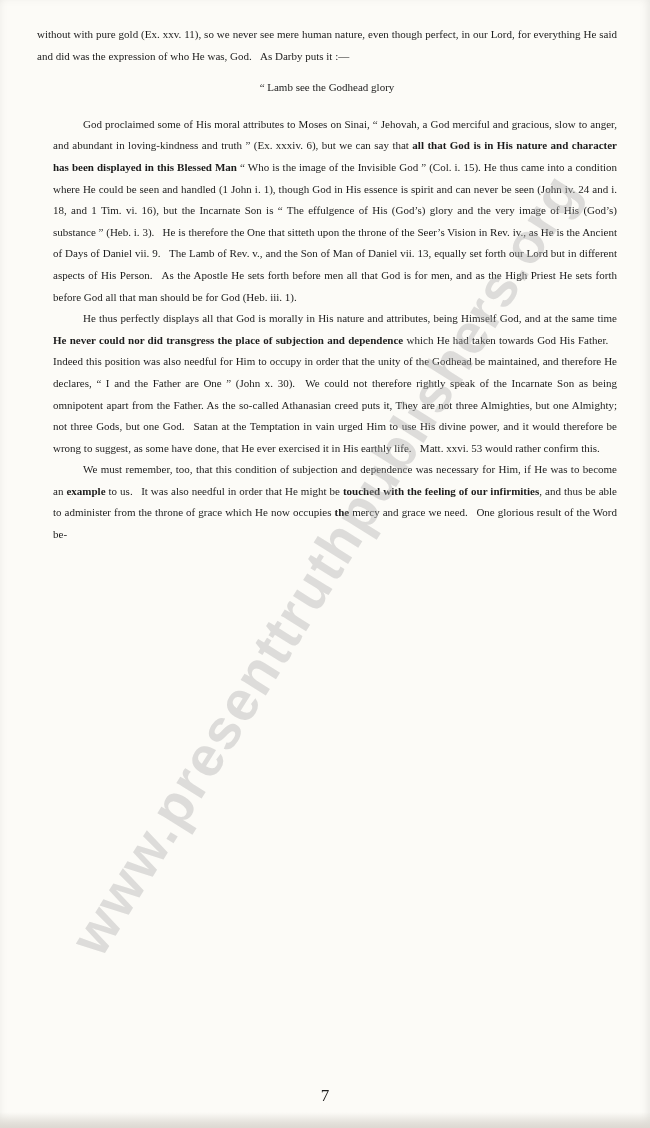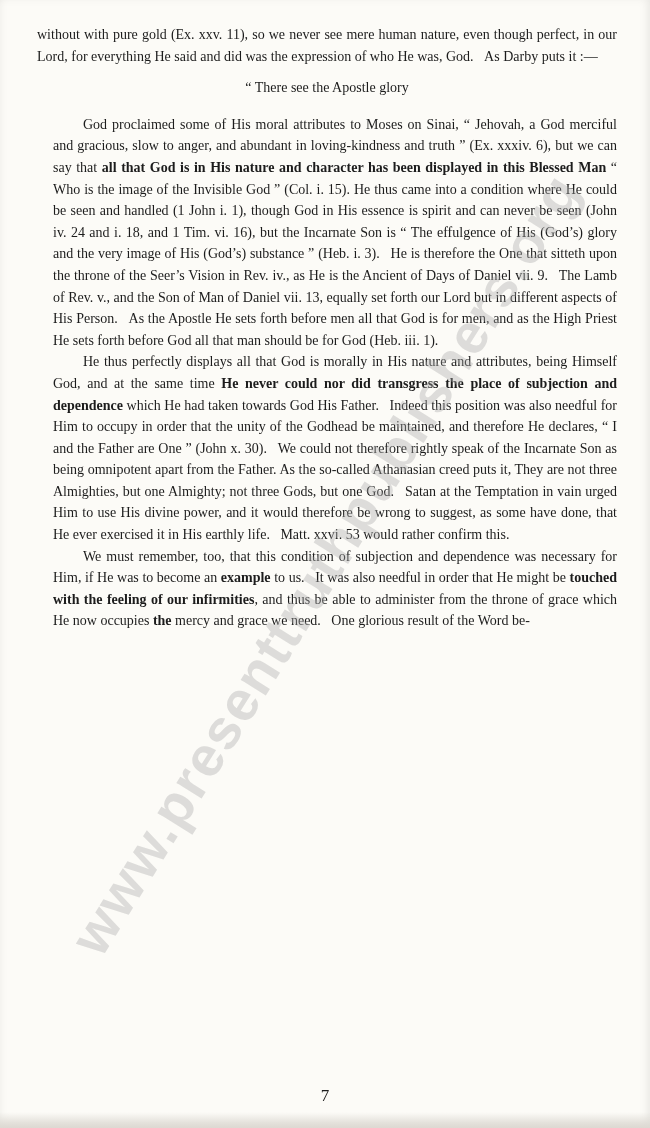--- a/index.html
+++ b/index.html
@@ -15,21 +15,21 @@
     font-family: "Liberation Serif", "DejaVu Serif", serif;
     color: #1c1c1c;
     box-shadow: inset -4px 0 8px rgba(0,0,0,0.04), inset 0 -6px 10px rgba(0,0,0,0.06);
   }
 
   .text-body {
     position: absolute;
     left: 37px;
     right: 33px;
     top: 24px;
-    font-size: 14px;
+    font-size: 11px;
     line-height: 21.6px;
     text-align: justify;
     z-index: 2;
   }
 
   .para { margin: 0; }
   .para.indent { text-indent: 30px; margin-left: 16px; }
   .bold { font-weight: 700; }
 
   .quote {
@@ -77,21 +77,21 @@
 </style>
 </head>
 <body>
 
 <div class="page">
   <div class="watermark">www.presenttruthpublishers.org</div>
 
   <div class="text-body">
       <p class="para"><span>without with pure gold (Ex. xxv. 11), so we never see mere human nature, even though perfect, in our Lord, for everything He said and did was the expression of who He was, God.  As Darby puts it :—</span></p>
       <div class="quote">
-        <div class="quote-line">“ There see the Apostle glory</div>
+        <div class="quote-line">“ Lamb see the Godhead glory</div>
       </div>
       <p class="para indent"><span>God proclaimed some of His moral attributes to Moses on Sinai, “ Jehovah, a God merciful and gracious, slow to anger, and abundant in loving-kindness and truth ” (Ex. xxxiv. 6), but we can say that </span><span class="bold">all that God is in His nature and character has been displayed in this Blessed Man</span><span> “ Who is the image of the Invisible God ” (Col. i. 15). He thus came into a condition where He could be seen and handled (1 John i. 1), though God in His essence is spirit and can never be seen (John iv. 24 and i. 18, and 1 Tim. vi. 16), but the Incarnate Son is “ The effulgence of His (God’s) glory and the very image of His (God’s) substance ” (Heb. i. 3).  He is therefore the One that sitteth upon the throne of the Seer’s Vision in Rev. iv., as He is the Ancient of Days of Daniel vii. 9.  The Lamb of Rev. v., and the Son of Man of Daniel vii. 13, equally set forth our Lord but in different aspects of His Person.  As the Apostle He sets forth before men all that God is for men, and as the High Priest He sets forth before God all that man should be for God (Heb. iii. 1).</span></p>
       <p class="para indent"><span>He thus perfectly displays all that God is morally in His nature and attributes, being Himself God, and at the same time </span><span class="bold">He never could nor did transgress the place of subjection and dependence</span><span> which He had taken towards God His Father.  Indeed this position was also needful for Him to occupy in order that the unity of the Godhead be maintained, and therefore He declares, “ I and the Father are One ” (John x. 30).  We could not therefore rightly speak of the Incarnate Son as being omnipotent apart from the Father. As the so-called Athanasian creed puts it, They are not three Almighties, but one Almighty; not three Gods, but one God.  Satan at the Temptation in vain urged Him to use His divine power, and it would therefore be wrong to suggest, as some have done, that He ever exercised it in His earthly life.  Matt. xxvi. 53 would rather confirm this.</span></p>
       <p class="para indent"><span>We must remember, too, that this condition of subjection and dependence was necessary for Him, if He was to become an </span><span class="bold">example</span><span> to us.  It was also needful in order that He might be </span><span class="bold">touched with the feeling of our infirmities</span><span>, and thus be able to administer from the throne of grace which He now occupies </span><span class="bold">the</span><span> mercy and grace we need.  One glorious result of the Word be-</span></p>
     </div>
 
   <div class="footer">7</div>
 
   <div class="scan-edge"></div>
 </div>

